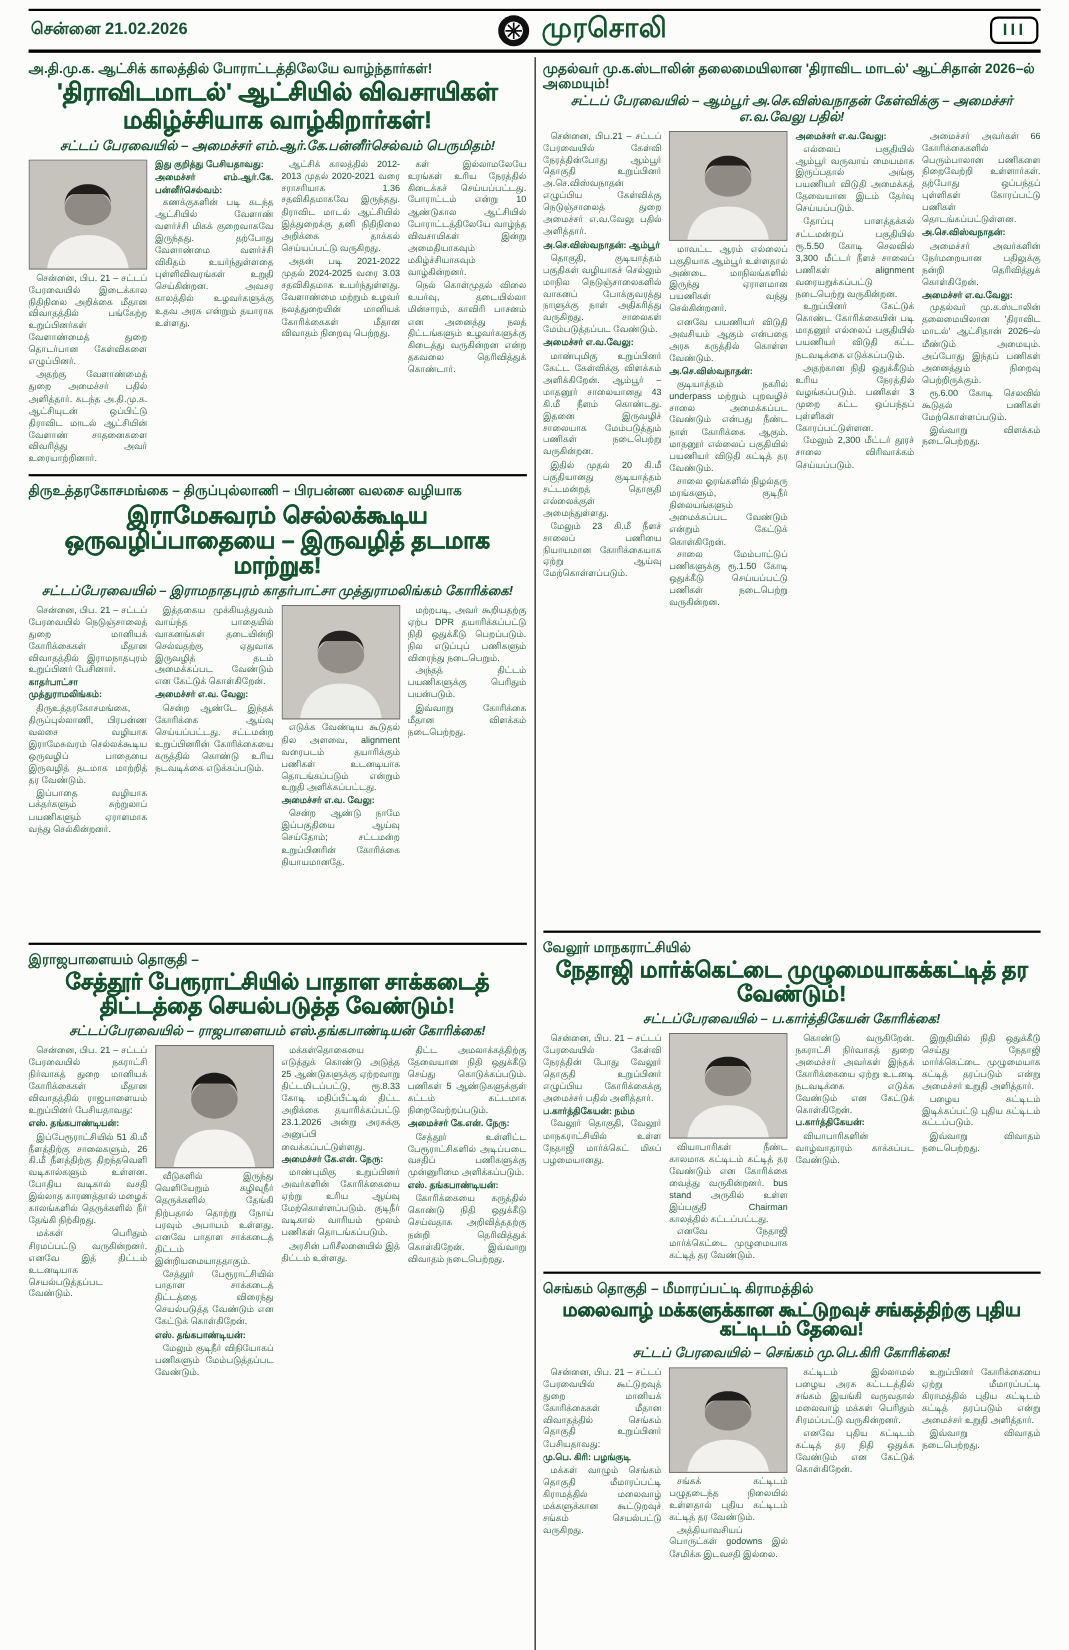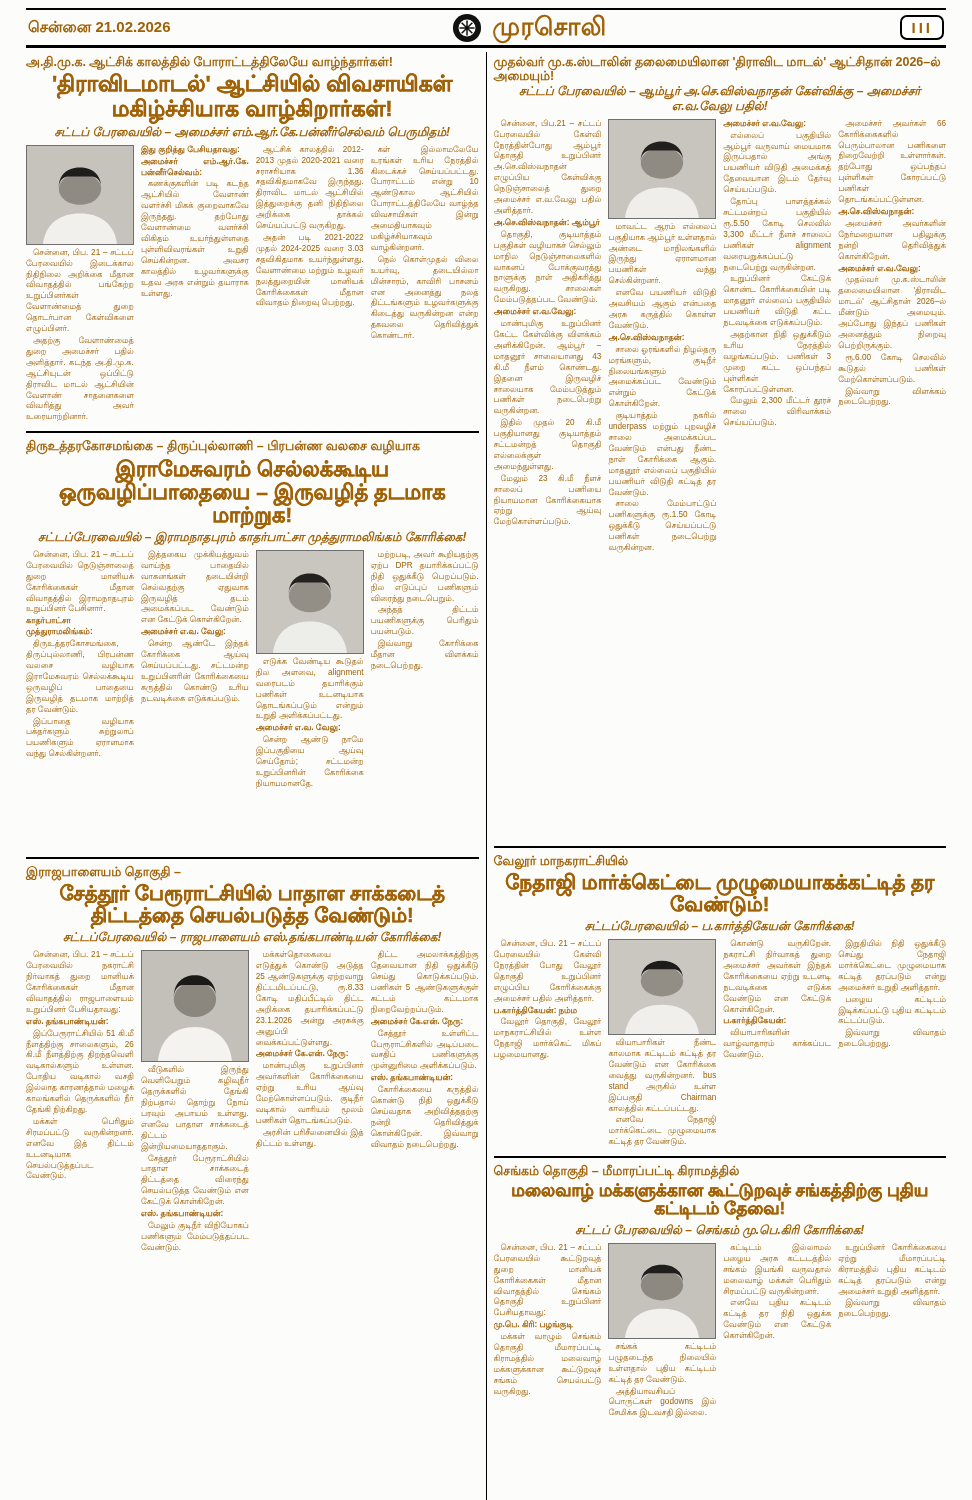--- a/index.html
+++ b/index.html
@@ -1,16 +1,16 @@
 <!DOCTYPE html>
 <html><head>
 <meta charset="utf-8">
 <style>
   html,body{margin:0;padding:0;background:#dcdcd8;}
-  .page{width:972px;height:1500px;margin:0 auto;background:#fcfcfa;color:#a16207;
+  .page{width:972px;height:1500px;margin:0 auto;background:#fcfcfa;color:#14532d;
         font-family:"Liberation Sans",sans-serif;box-sizing:border-box;
         padding:8px 26px 0 26px;overflow:hidden;position:relative;}
   
   .masthead{display:flex;align-items:center;justify-content:space-between;
             border-top:2px solid #000;border-bottom:3px solid #000;
             padding:4px 2px;height:40px;box-sizing:border-box;}
   .mast-date{font-weight:800;font-size:15px;}
   .brand{display:flex;align-items:center;gap:10px;}
   .brand-name{font-weight:800;font-size:25px;letter-spacing:.5px;}
   .logo-circ{width:30px;height:30px;display:block;}
@@ -227,22 +227,22 @@
                 <rect width="80" height="100" fill="#c8c5bf"></rect>
                 <path d="M12 100c2-21 13-31 28-31s26 10 28 31z" fill="#efeeea"></path>
                 <circle cx="40" cy="44" r="16" fill="#8f8a82"></circle>
                 <path d="M24 42c0-13 7-20 16-20s16 7 16 20c0-7-4-11-7-11H31c-3 0-7 4-7 11z" fill="#21201e"></path>
               </svg>
             </span>
             <div class="coltext">
                 <p>மாவட்ட ஆரம் எல்லைப் பகுதியாக ஆம்பூர் உள்ளதால் அண்டை மாநிலங்களில் இருந்து ஏராளமான பயணிகள் வந்து செல்கின்றனர்.</p>
                 <p>எனவே பயணியர் விடுதி அவசியம் ஆகும் என்பதை அரசு கருத்தில் கொள்ள வேண்டும்.</p>
                 <p class="b">அ.செ.விஸ்வநாதன்:</p>
+                <p>குடியாத்தம் நகரில் underpass மற்றும் புறவழிச் சாலை அமைக்கப்பட வேண்டும் என்பது நீண்ட நாள் கோரிக்கை ஆகும். மாதனூர் எல்லைப் பகுதியில் பயணியர் விடுதி கட்டித் தர வேண்டும்.</p>
                 <p>சாலை ஓரங்களில் நிழல்தரு மரங்களும், குடிநீர் நிலையங்களும் அமைக்கப்பட வேண்டும் என்றும் கேட்டுக் கொள்கிறேன்.</p>
-                <p>குடியாத்தம் நகரில் underpass மற்றும் புறவழிச் சாலை அமைக்கப்பட வேண்டும் என்பது நீண்ட நாள் கோரிக்கை ஆகும். மாதனூர் எல்லைப் பகுதியில் பயணியர் விடுதி கட்டித் தர வேண்டும்.</p>
                 <p>சாலை மேம்பாட்டுப் பணிகளுக்கு ரூ.1.50 கோடி ஒதுக்கீடு செய்யப்பட்டு பணிகள் நடைபெற்று வருகின்றன.</p>
               </div>
           </div>
           <div class="col">
               <div class="coltext">
                 <p class="b">அமைச்சர் எ.வ.வேலு:</p>
                 <p>எல்லைப் பகுதியில் ஆம்பூர் வருவாய் மையமாக இருப்பதால் அங்கு பயணியர் விடுதி அமைக்கத் தேவையான இடம் தேர்வு செய்யப்படும்.</p>
                 <p>தோப்பு பாளத்தக்கல் சட்டமன்றப் பகுதியில் ரூ.5.50 கோடி செலவில் 3,300 மீட்டர் நீளச் சாலைப் பணிகள் alignment வரையறுக்கப்பட்டு நடைபெற்று வருகின்றன.</p>
                 <p>உறுப்பினர் கேட்டுக் கொண்ட கோரிக்கையின் படி மாதனூர் எல்லைப் பகுதியில் பயணியர் விடுதி கட்ட நடவடிக்கை எடுக்கப்படும்.</p>
                 <p>அதற்கான நிதி ஒதுக்கீடும் உரிய நேரத்தில் வழங்கப்படும். பணிகள் 3 முறை கட்ட ஒப்பந்தப் புள்ளிகள் கோரப்பட்டுள்ளன.</p>

